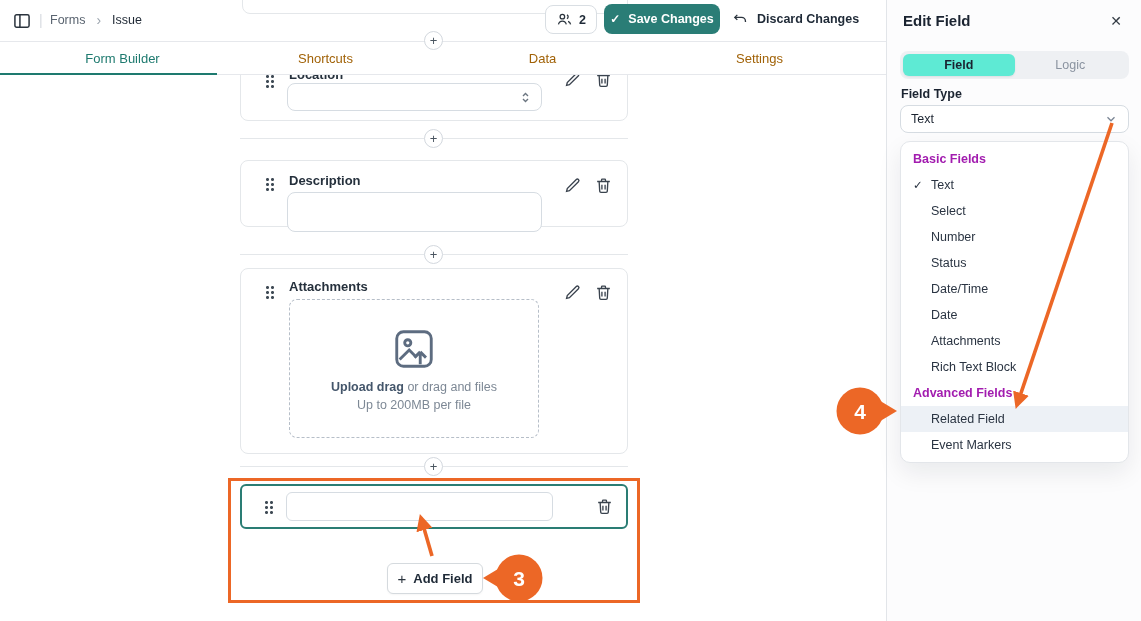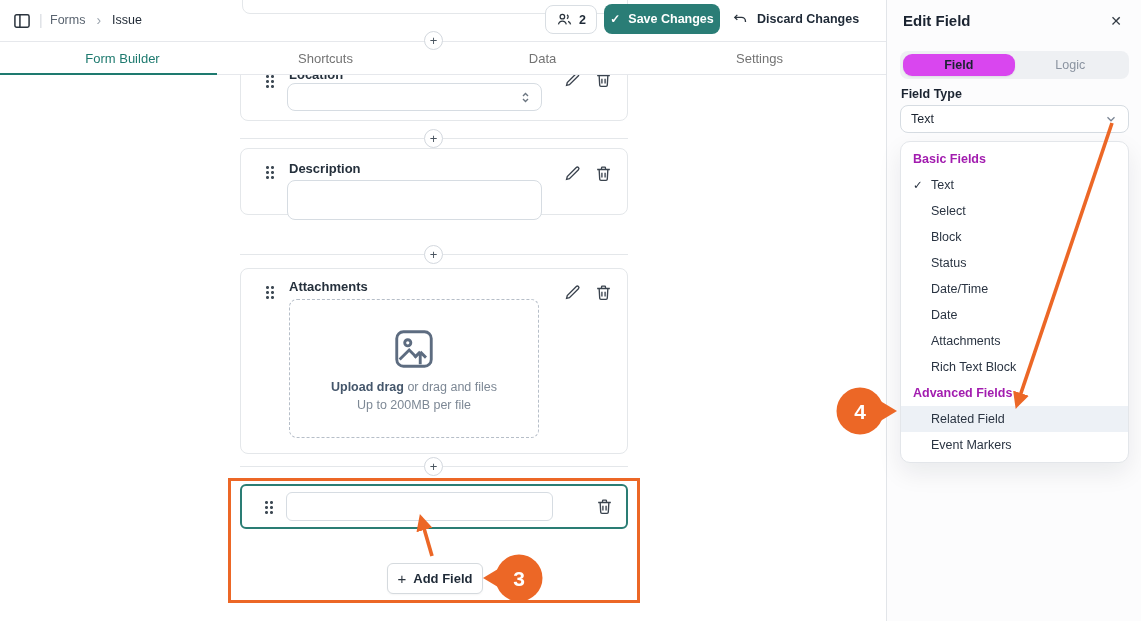--- a/index.html
+++ b/index.html
@@ -19,21 +19,21 @@
   .card-fragment { position:absolute; left:242px; top:-12px; width:386px; height:26px; background:#fff; border:1px solid #e4e7ea; border-radius:8px; z-index:1; }
 
   .presence-btn { position:absolute; left:545px; top:5px; width:52px; height:29px; background:#fff; border:1px solid #d9dee3; border-radius:8px; display:flex; align-items:center; justify-content:center; gap:6px; z-index:5; cursor:pointer; }
   .presence-btn .count { font-size:12.5px; font-weight:600; color:#1f2a37; }
   .save-btn { position:absolute; left:604px; top:4px; width:116px; height:30px; background:#2a7d76; border:none; border-radius:8px; display:flex; align-items:center; justify-content:center; gap:8px; color:#fff; font-size:12.5px; font-weight:600; z-index:5; cursor:pointer; font-family:inherit; }
   .save-check { font-size:12px; }
   .discard-btn { position:absolute; left:732px; top:4px; height:30px; background:transparent; border:none; display:flex; align-items:center; gap:8px; font-size:12.5px; font-weight:600; color:#1f2a37; z-index:5; cursor:pointer; font-family:inherit; }
 
   
   .tabbar { position:absolute; left:0; top:42px; width:886px; height:33px; background:#fff; border-bottom:1px solid #e6e8ec; display:flex; z-index:6; }
-  .tab { width:217px; display:flex; align-items:center; justify-content:center; font-size:13px; color:#737373; position:relative; cursor:pointer; }
+  .tab { width:217px; display:flex; align-items:center; justify-content:center; font-size:13px; color:#a16207; position:relative; cursor:pointer; }
   .tab.active { color:#1e7a6f;padding-left:28px; }
   .tab.active::after { content:""; position:absolute; left:0; right:0; bottom:-1px; height:2px; background:#1e7a6f; }
 
   
   .divider-line { position:absolute; left:240px; width:388px; height:0; border-top:1px solid #e4e7ea; z-index:2; }
   .plus-circle { position:absolute; left:424px; width:19px; height:19px; border:1px solid #d3d8de; border-radius:50%; background:#fff; color:#4a5560; font-size:13px; line-height:17px; text-align:center; z-index:2; cursor:pointer; }
   .plus-circle.top { z-index:7; }
 
   
   .card { position:absolute; left:240px; width:388px; background:#fff; border:1px solid #e4e7ea; border-radius:8px; z-index:1; }
@@ -60,21 +60,21 @@
   .new-input { position:absolute; left:44px; top:6px; width:267px; height:29px; border:1px solid #d6dce2; border-radius:6px; background:#fff; font-family:inherit; font-size:13px; padding:0 8px; color:#1f2a37; }
   .add-field-btn { position:absolute; left:387px; top:563px; width:96px; height:31px; background:#fff; border:1px solid #d5dade; border-radius:6px; display:flex; align-items:center; justify-content:center; gap:7px; font-size:13px; font-weight:600; color:#1f2a37; z-index:2; cursor:pointer; font-family:inherit; box-shadow:0 1px 2px rgba(0,0,0,.04); }
   .add-field-btn .plus-glyph { font-weight:400; font-size:15px; color:#2a333d; }
 
   
   .panel { position:absolute; left:886px; top:0; width:255px; height:621px; background:#fcfcfd; border-left:1px solid #e2e5e9; z-index:8; }
   .panel-title { position:absolute; left:16px; top:12px; font-size:15px; font-weight:600; color:#1a2330; }
   .panel-close { position:absolute; right:15px; top:11px; width:20px; height:20px; border:none; background:transparent; font-size:14px; color:#333b44; cursor:pointer; font-family:inherit; }
   .seg-group { position:absolute; left:13px; top:51px; width:229px; height:28px; background:#eef0f3; border-radius:8px; display:flex; padding:3px; }
   .seg { flex:1; display:flex; align-items:center; justify-content:center; font-size:12.5px; border-radius:6px; color:#8a93a0; cursor:pointer; }
-  .seg.active { background:#d946ef; color:#1a2330; font-weight:600; box-shadow:0 1px 2px rgba(16,24,40,.08);border-radius:9px; }
+  .seg.active { background:#5eead4; color:#1a2330; font-weight:600; box-shadow:0 1px 2px rgba(16,24,40,.08); }
   .field-type-label { position:absolute; left:14px; top:87px; font-size:12.5px; font-weight:600; color:#1a2330; }
   .type-select { position:absolute; left:13px; top:105px; width:229px; height:28px; background:#fff; border:1px solid #d6dce2; border-radius:8px; display:flex; align-items:center; padding:0 10px; font-size:12.5px; color:#1a2330; cursor:pointer; }
   .type-select .chev { margin-left:auto; width:14px; height:14px; color:#7a8594; }
 
   .menu { position:absolute; left:13px; top:141px; width:229px; background:#fff; border:1px solid #e3e6ea; border-radius:10px; box-shadow:0 10px 24px rgba(16,24,40,.08); padding:4px 0; z-index:9; }
   .menu-row { position:relative; height:26px; display:flex; align-items:center; font-size:12.5px; }
   .menu-header { padding-left:12px; font-weight:700; color:#a21caf; }
   .menu-item { padding-left:30px; color:#2a3442; cursor:pointer; }
   .menu-item .check { position:absolute; left:12px; font-size:11.5px; color:#2a3442; }
   .menu-item.highlighted { background:#edf1f6; }
@@ -155,21 +155,21 @@
     <button class="icon-btn" style="left:350px; top:9px;">
       <svg viewBox="0 0 24 24" fill="none" stroke="currentColor" stroke-width="1.7">
           <path d="M4 7h16M9.5 7V5a1 1 0 0 1 1-1h3a1 1 0 0 1 1 1v2M6.5 7l.7 12.1A1.6 1.6 0 0 0 8.8 20.6h6.4a1.6 1.6 0 0 0 1.6-1.5L17.5 7M10 11v6M14 11v6"></path>
         </svg>
     </button>
   </div>
 
   <div class="divider-line" style="top:138px;"></div>
   <div class="plus-circle" style="top:129px;">+</div>
 
-  <div class="card" style="top:148px; height:67px;">
+  <div class="card" style="top:160px; height:67px;">
     <span class="drag" style="top:16px;"></span>
     <span class="field-label" style="top:12px;">Description</span>
     <div class="textarea-box" style="top:31px;"></div>
     <button class="icon-btn" style="left:319px; top:13px;">
       <svg viewBox="0 0 24 24" fill="none" stroke="currentColor" stroke-width="1.7">
           <path d="M4.5 19.5l.9-3.6L16.8 4.5a1.9 1.9 0 0 1 2.7 2.7L8.1 18.6l-3.6.9z"></path>
         </svg>
     </button>
     <button class="icon-btn" style="left:350px; top:13px;">
       <svg viewBox="0 0 24 24" fill="none" stroke="currentColor" stroke-width="1.7">
@@ -248,21 +248,21 @@
     <div class="menu">
       <div class="menu-row menu-header">Basic Fields</div>
       <div class="menu-row menu-item">
           <span class="check">✓</span>
           <span>Text</span>
         </div>
       <div class="menu-row menu-item">
           <span>Select</span>
         </div>
       <div class="menu-row menu-item">
-          <span>Block</span>
+          <span>Number</span>
         </div>
       <div class="menu-row menu-item">
           <span>Status</span>
         </div>
       <div class="menu-row menu-item">
           <span>Date/Time</span>
         </div>
       <div class="menu-row menu-item">
           <span>Date</span>
         </div>

